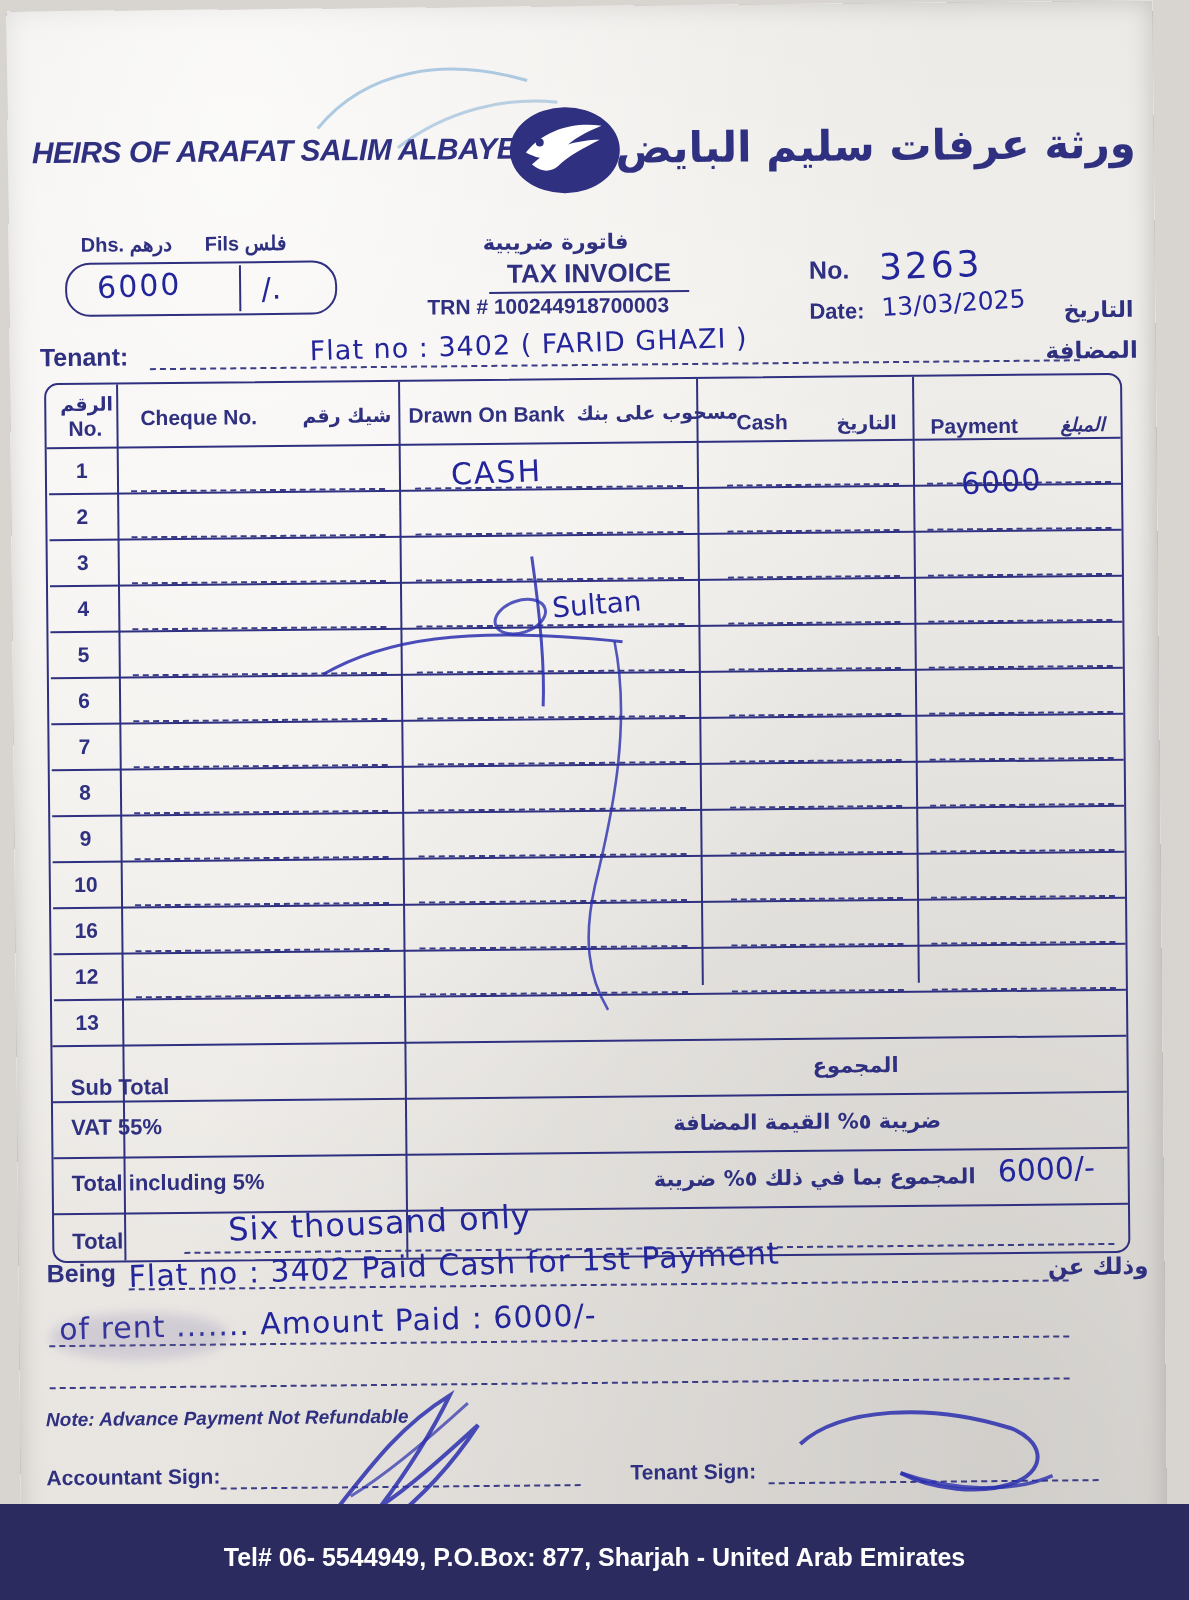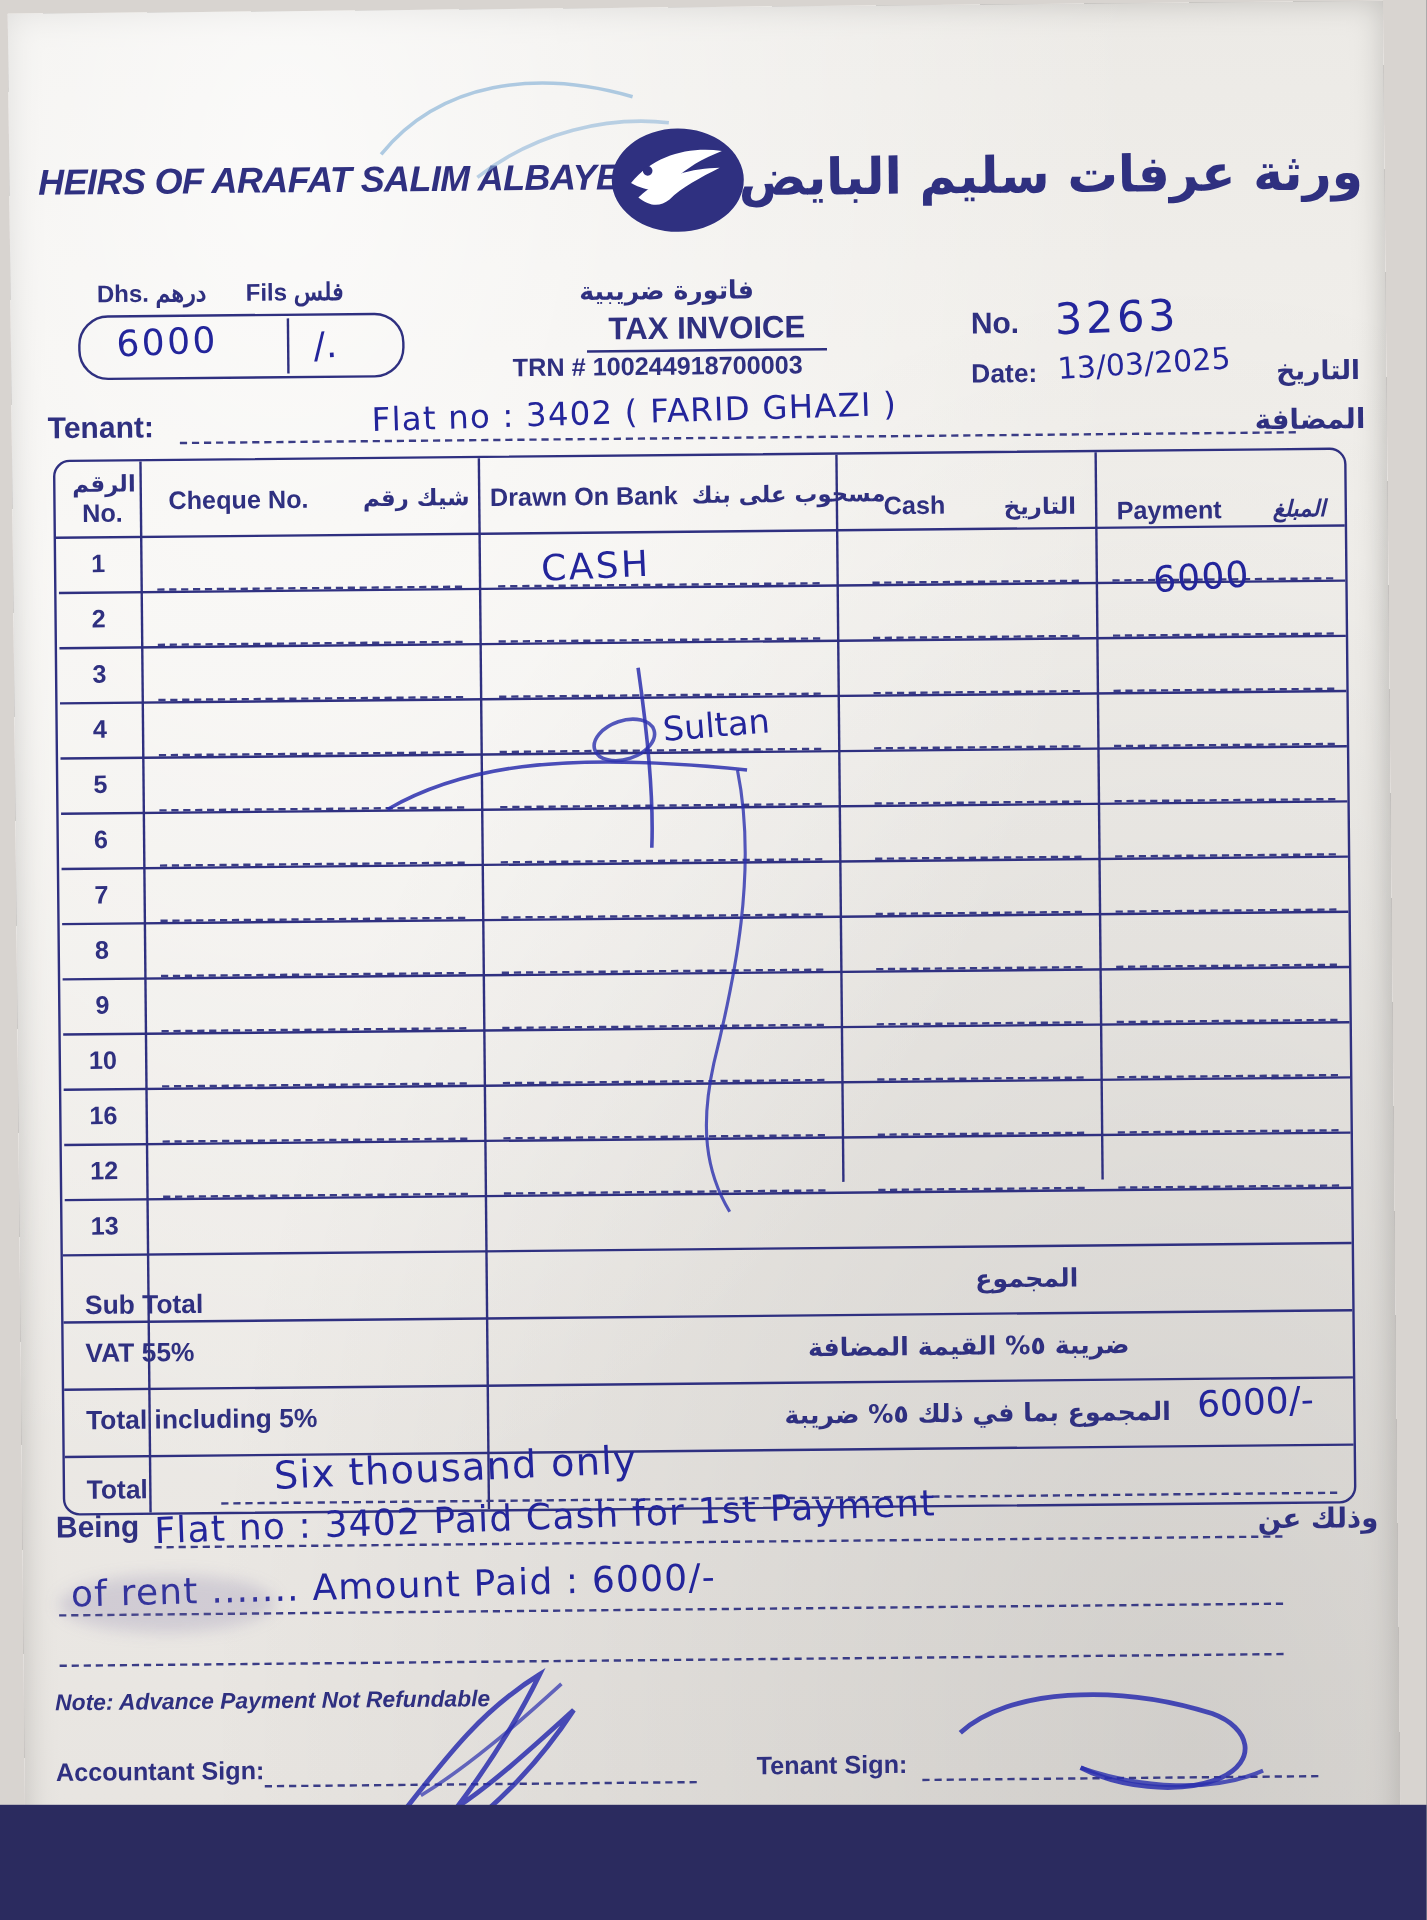--- a/index.html
+++ b/index.html
@@ -669,13 +669,14 @@
       </svg>
 
       <svg class="squiggle" style="left:300px; top:40px;" width="320" height="110" viewBox="0 0 320 110">
         <path d="M10 80 C60 20, 140 10, 220 34" stroke="#8fb6d8" stroke-width="3" fill="none" opacity="0.7"></path>
         <path d="M90 100 C140 62, 200 50, 250 56" stroke="#8fb6d8" stroke-width="3" fill="none" opacity="0.6"></path>
       </svg>
     </div>
   </div>
 
   <div class="footer-band"></div>
+  <div class="footer-text">Tel# 06- 5544949, P.O.Box: 877, Sharjah - United Arab Emirates</div>
 </div>
 
 </body></html>

